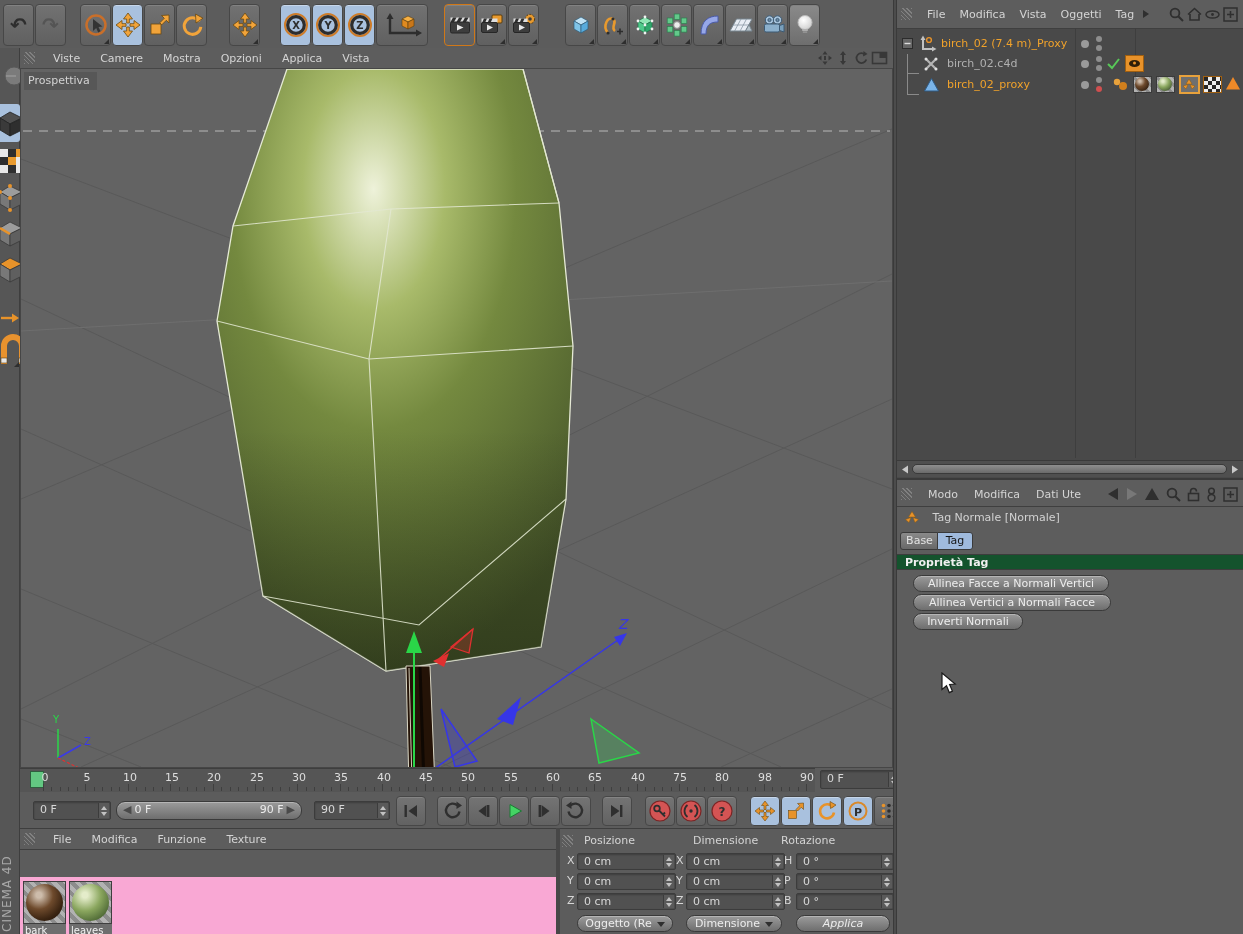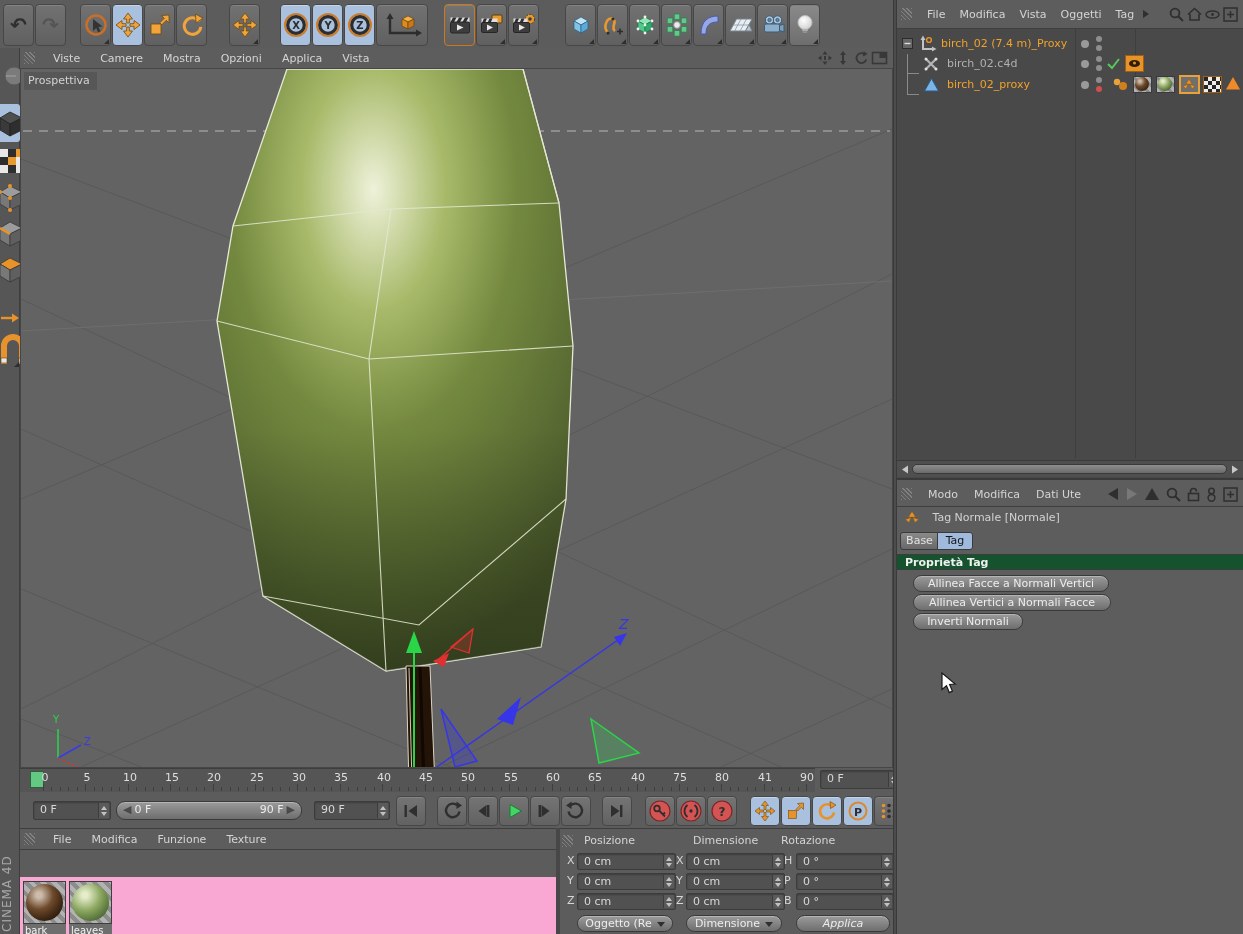--- a/index.html
+++ b/index.html
@@ -475,21 +475,21 @@
     <span class="tick" style="left:311px;">35</span>
     <span class="tick" style="left:354px;">40</span>
     <span class="tick" style="left:396px;">45</span>
     <span class="tick" style="left:438px;">50</span>
     <span class="tick" style="left:481px;">55</span>
     <span class="tick" style="left:523px;">60</span>
     <span class="tick" style="left:565px;">65</span>
     <span class="tick" style="left:608px;">40</span>
     <span class="tick" style="left:650px;">75</span>
     <span class="tick" style="left:692px;">80</span>
-    <span class="tick" style="left:735px;">41</span>
+    <span class="tick" style="left:735px;">98</span>
     <span class="tick" style="left:777px;">90</span>
     <div class="abs" style="left:23px;bottom:1px;width:764px;height:4px;background:repeating-linear-gradient(90deg,#3f3f3f 0 1px,transparent 1px 8.48px);"></div>
     <div class="abs" style="left:23px;bottom:1px;width:764px;height:7px;background:repeating-linear-gradient(90deg,#3f3f3f 0 1px,transparent 1px 42.4px);"></div>
   </div>
   <div class="field" style="left:820px;top:770px;width:73px;height:17px;">
     <span>0 F</span>
     <span class="updn">
         <i class="u"></i>
         <i class="d"></i>
       </span>

